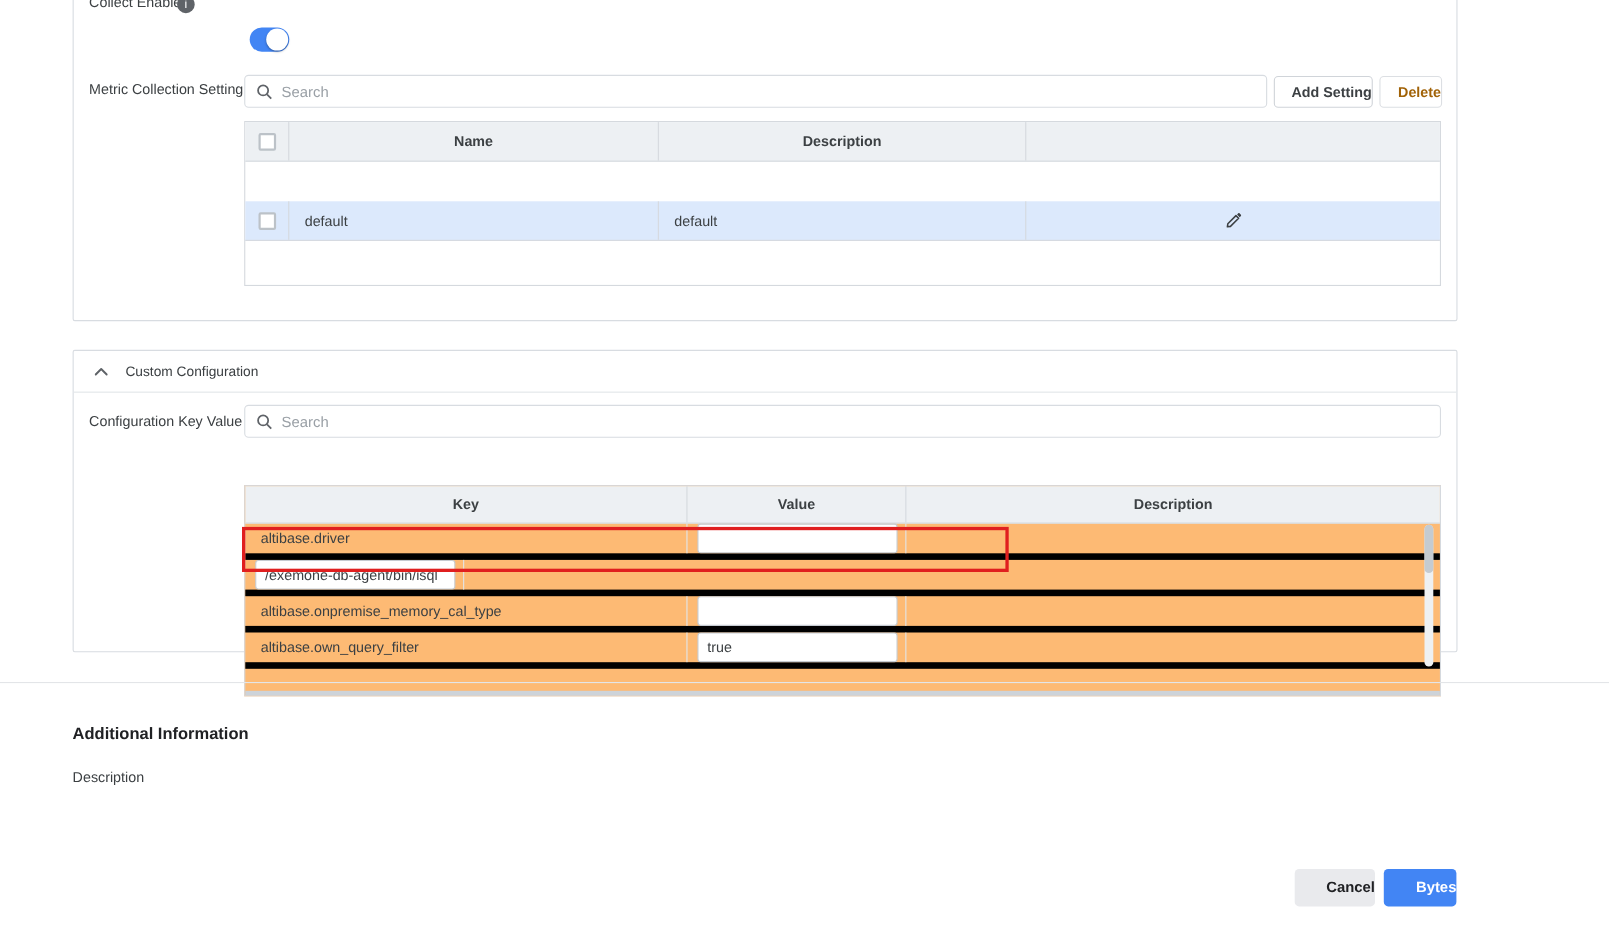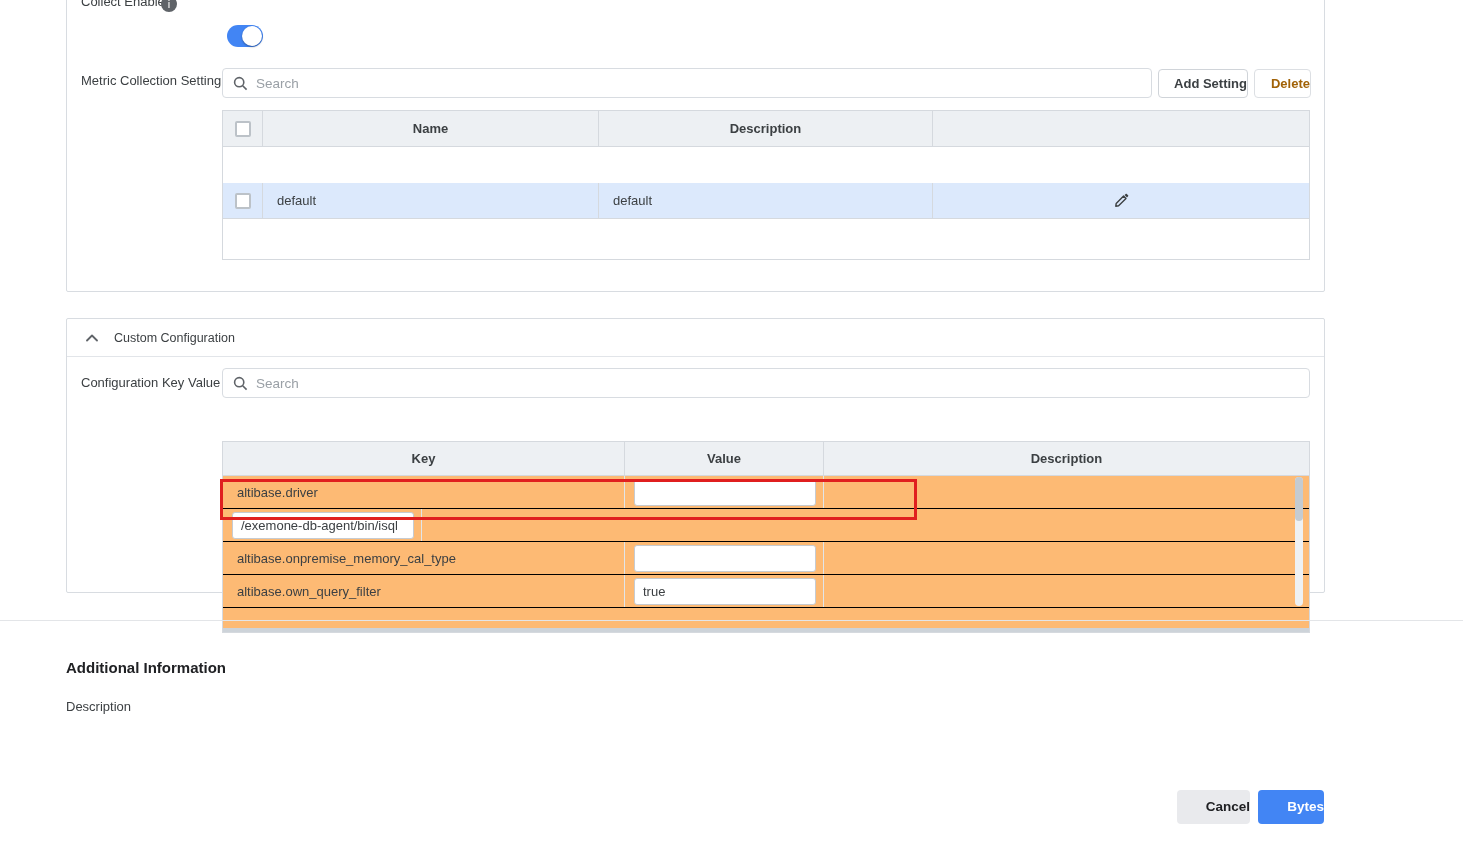--- a/index.html
+++ b/index.html
@@ -63,21 +63,21 @@
   #custom-header { position:absolute; left:0; top:0; width:100%; height:38px; border-bottom:1px solid #e2e5e9;
                    display:flex; align-items:center; cursor:pointer; }
   #custom-header .chev { margin-left:19px; display:flex; }
   #custom-header .t { margin-left:16px; font-size:12.5px; font-weight:500; color:#3c4043; }
 
   #kv-table { position:absolute; left:222px; top:413px; width:1088px; height:192px;
               border:1px solid #d5d9de; background:#fdba74;margin-top:28px; }
   .kvhead { display:flex; height:34px; background:#edf0f3; border-bottom:1px solid #d5d9de; }
   .kvhead .kcell { display:flex; align-items:center; justify-content:center; font-weight:700;
                    font-size:13px; border-right:1px solid #d5d9de; }
-  .kvrow { display:flex; height:33px; border-bottom:1px solid #000000;align-items:center; }
+  .kvrow { display:flex; height:33px; border-bottom:6px solid #000000;align-items:center; }
   .kvrow .kcell { display:flex; align-items:center; border-right:1px solid #e1e5e9; height:100%; }
   .kcell:last-child { border-right:none; }
   .kcol-key { width:402px; }
   .kcol-value { width:199px; }
   .kcol-desc { flex:1; }
   .kvrow .kcol-key { padding-left:14px; font-size:13px; }
   .val-input { margin-left:9px; width:182px; height:27px; border:1px solid #c6cbd1; border-radius:3px;
                font-size:13px; color:#3c4043; padding:0 8px; font-family:"Liberation Sans", sans-serif; outline:none; }
   #kv-vscroll { position:absolute; right:6px; top:35px; width:8px; height:129px; background:#eef1f3; border-radius:4px; }
   #kv-vscroll .thumb { position:absolute; top:0; left:0; width:8px; height:44px; background:#c4cbd1; border-radius:4px; }

